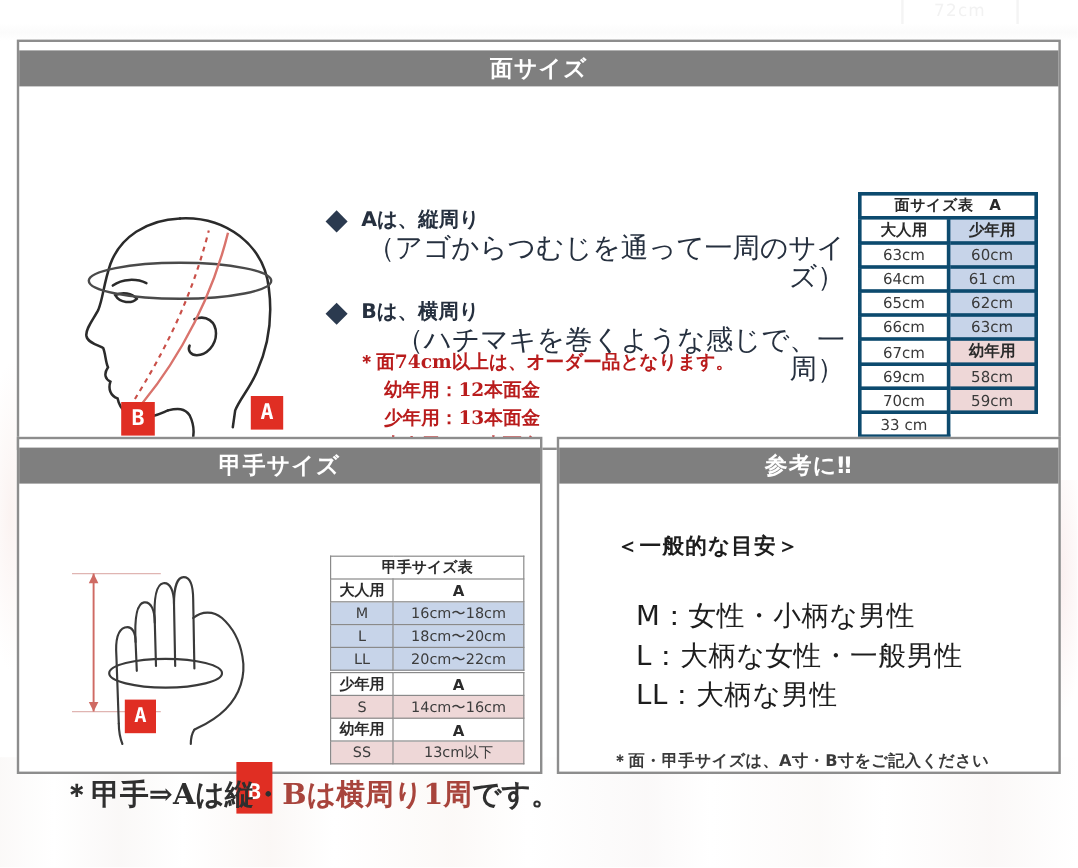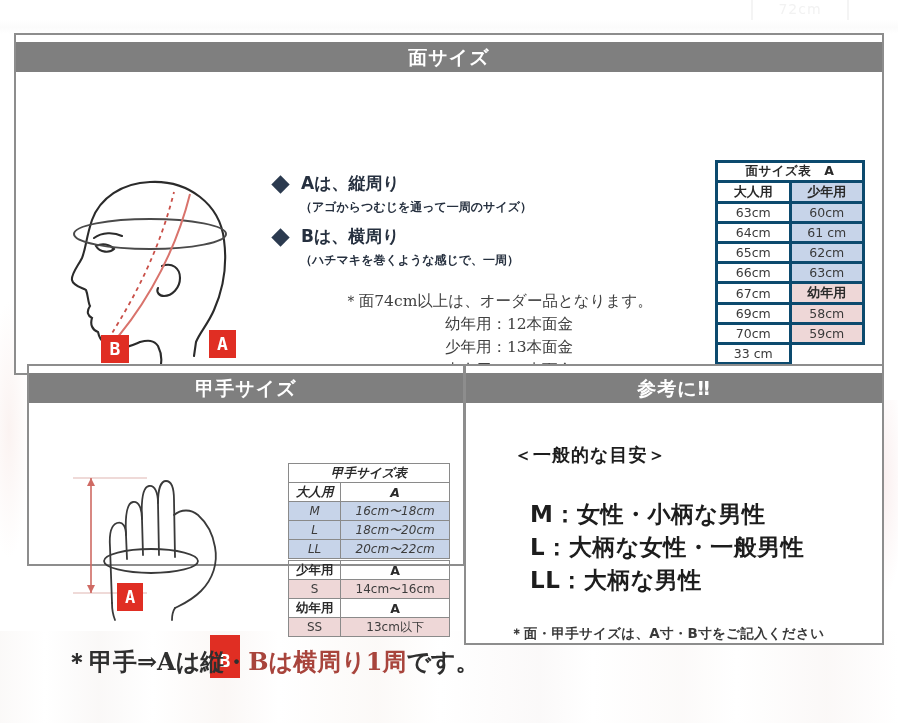--- a/index.html
+++ b/index.html
@@ -43,21 +43,21 @@
   }
 
   
   .panel{
     position:absolute;
     background:#ffffff;
     border:2px solid #8d8d8d;
     box-sizing:border-box;
   }
   #panel-face{left:14px;top:33px;width:870px;height:342px;}
-  #panel-glove{left:27px;top:364px;width:438px;height:202px;}
+  #panel-glove{left:14px;top:364px;width:438px;height:281px;}
   #panel-ref{left:464px;top:364px;width:420px;height:281px;}
 
   .panel-header{
     position:absolute;left:0;right:0;
     height:30px;background:#7f7f7f;
     color:#ffffff;text-align:center;
     font-size:19px;font-weight:bold;line-height:30px;
     letter-spacing:1px;
     font-family:"DejaVu Sans",sans-serif;
   }
@@ -78,25 +78,25 @@
 
   
   #face-text{position:absolute;left:258px;top:100px;width:430px;
     font-family:"DejaVu Sans",sans-serif;color:#26303f;}
   .bullet-row{display:flex;align-items:flex-start;margin-bottom:1px;}
   .dia{
     width:13px;height:13px;background:#2b3a4f;flex:0 0 13px;
     transform:rotate(45deg);margin:6px 14px 0 0;
   }
   .bullet-main{font-size:17px;font-weight:bold;line-height:22px;}
-  .bullet-sub{font-size:12px;font-weight:bold;line-height:24px;margin:0 0 6px 26px;}
+  .bullet-sub{font-size:23px;font-weight:normal;line-height:24px;margin:0 0 6px 26px;text-align:right;}
   #face-notes{
     position:absolute;left:282px;top:218px;width:400px;
     font-family:"DejaVu Serif","Liberation Serif",serif;
-    color:#404040;font-size:15.5px;line-height:23px;font-weight:normal;text-align:center;
+    color:#b91c1c;font-size:15.5px;line-height:23px;font-weight:bold;
   }
   #face-notes .indent{padding-left:22px;}
 
   
   #face-table{
     position:absolute;left:699px;top:88px;width:150px;
     border-collapse:collapse;
     font-family:"DejaVu Sans",sans-serif;
   }
   #face-table td{
@@ -116,41 +116,41 @@
 
   
   .glove-table{position:absolute;border-collapse:collapse;
     font-family:"DejaVu Sans",sans-serif;width:162px;}
   .glove-table td{
     border:1px solid #8a8a8a;height:18px;text-align:center;
     font-size:12px;color:#3c3c3c;padding:0;
   }
   .glove-table td.title{font-size:12.5px;font-weight:bold;color:#2b2b2b;}
   .glove-table td.hdr{font-size:12.5px;font-weight:bold;color:#2b2b2b;}
-  #glove-table-adult{left:259px;top:60px;font-style:italic;}
+  #glove-table-adult{left:259px;top:60px;}
   #glove-table-youth{left:259px;top:157px;}
 
   
   #glove-caption{
     position:absolute;left:36px;top:243px;
     font-family:"DejaVu Serif","Liberation Serif",serif;
     font-size:24px;font-weight:bold;color:#2f2f2f;white-space:nowrap;
   }
   #glove-caption .red{color:#a8443c;}
 
   
   #ref-title{
     position:absolute;left:48px;top:40px;
     font-family:"DejaVu Sans",sans-serif;
     font-size:18px;font-weight:bold;color:#1d1d1d;letter-spacing:1px;
   }
   #ref-list{
     position:absolute;left:64px;top:95px;
     font-family:"DejaVu Sans",sans-serif;
-    font-size:23px;font-weight:bold;color:#1d1d1d;line-height:33px;
+    font-size:23px;font-weight:normal;color:#1d1d1d;line-height:33px;
     letter-spacing:.5px;
   }
   #ref-note{
     position:absolute;left:44px;top:222px;
     font-family:"DejaVu Sans",sans-serif;
     font-size:13.5px;color:#3a3a3a;font-weight:bold;letter-spacing:.3px;
   }
 </style>
 </head>
 <body>

